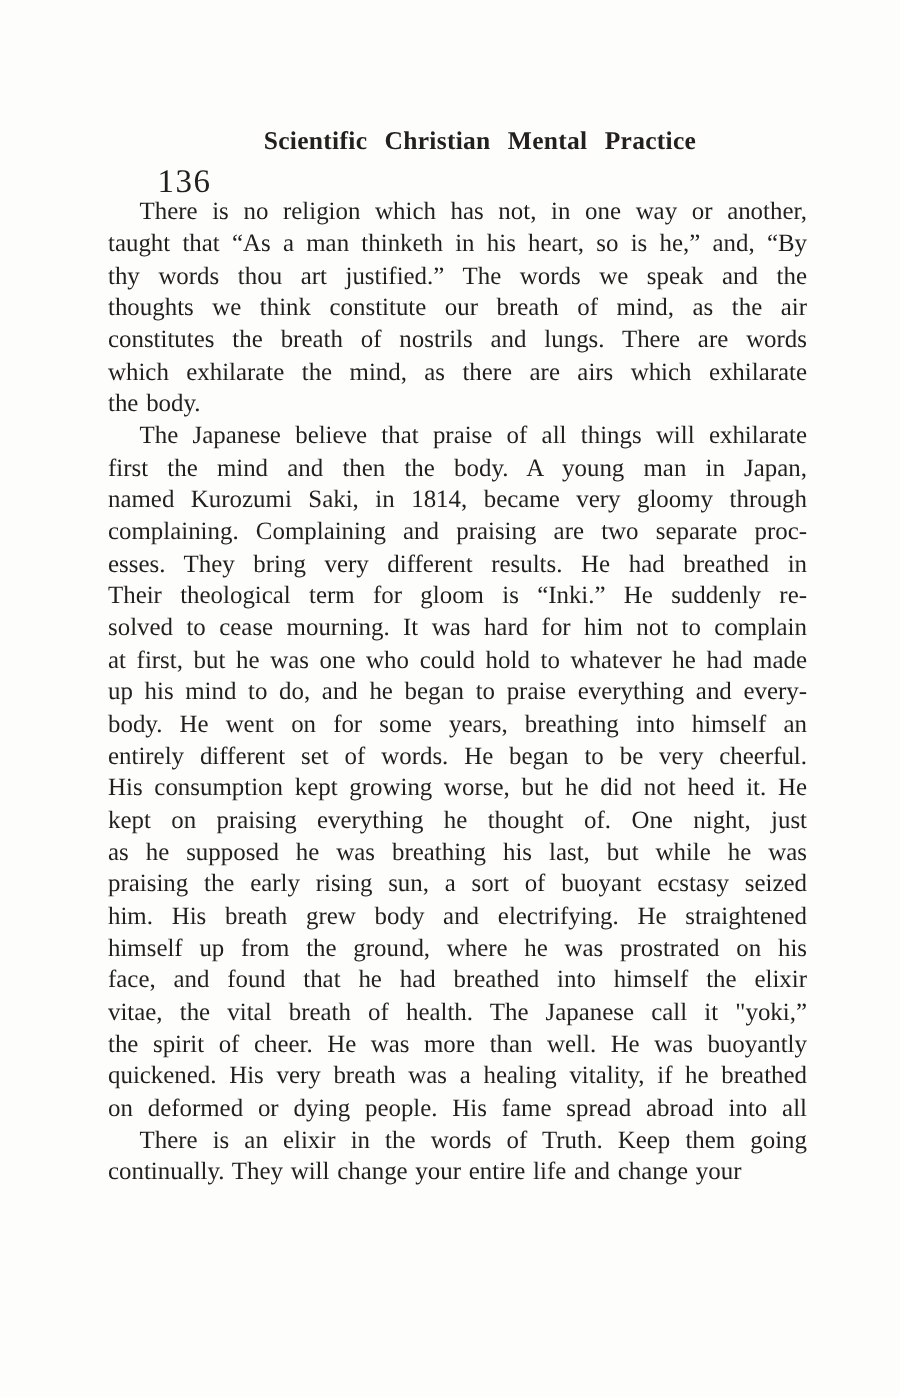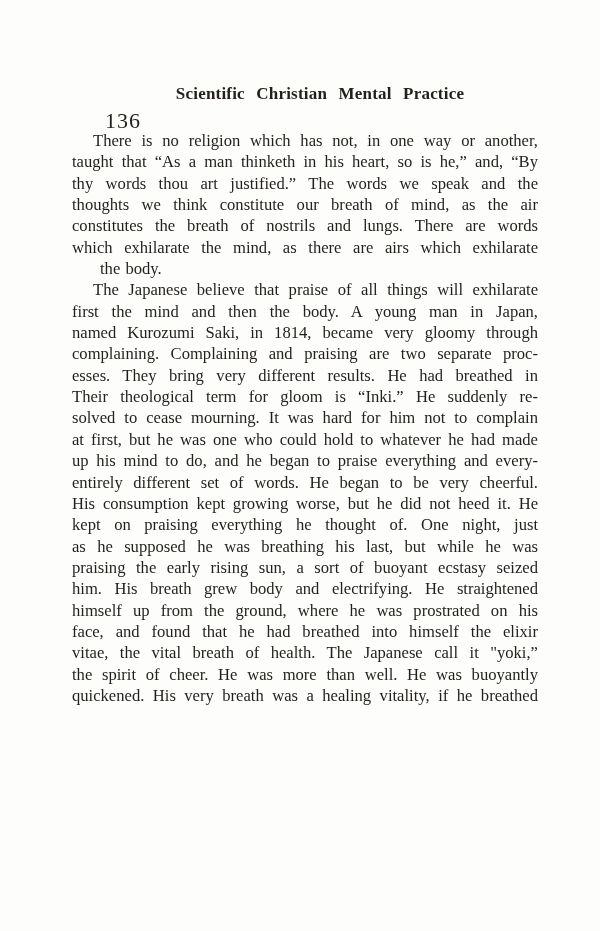--- a/index.html
+++ b/index.html
@@ -59,21 +59,20 @@
     height: 21.35px;
     white-space: nowrap; 
     text-align: justify;
     text-align-last: justify;
     word-spacing: 1px;
     overflow: hidden;
   }
   .line.first { text-indent: 21px; }
   .line.para-end {
     text-align-last: left;
-    margin-left: 28px;
   }
 </style>
 </head>
 <body>
 
 <div class="page">
   <div class="running-header">
     <span class="page-number">136</span>
     <span class="running-title">Scientific Christian Mental Practice</span>
   </div>
@@ -90,26 +89,32 @@
       <div class="para">
         <div class="line first">The Japanese believe that praise of all things will exhilarate</div>
         <div class="line">first the mind and then the body.  A young man in Japan,</div>
         <div class="line">named Kurozumi Saki, in 1814, became very gloomy through</div>
         <div class="line">complaining.  Complaining and praising are two separate proc-</div>
         <div class="line">esses.  They bring very different results.  He had breathed in</div>
         <div class="line">Their theological term for gloom is “Inki.”  He suddenly re-</div>
         <div class="line">solved to cease mourning.  It was hard for him not to complain</div>
         <div class="line">at first, but he was one who could hold to whatever he had made</div>
         <div class="line">up his mind to do, and he began to praise everything and every-</div>
+        <div class="line">body.  He went on for some years, breathing into himself an</div>
         <div class="line">entirely different set of words.  He began to be very cheerful.</div>
         <div class="line">His consumption kept growing worse, but he did not heed it.  He</div>
         <div class="line">kept on praising everything he thought of.  One night, just</div>
         <div class="line">as he supposed he was breathing his last, but while he was</div>
         <div class="line">praising the early rising sun, a sort of buoyant ecstasy seized</div>
         <div class="line">him.  His breath grew body and electrifying.  He straightened</div>
         <div class="line">himself up from the ground, where he was prostrated on his</div>
         <div class="line">face, and found that he had breathed into himself the elixir</div>
         <div class="line">vitae, the vital breath of health.  The Japanese call it "yoki,”</div>
         <div class="line">the spirit of cheer.  He was more than well.  He was buoyantly</div>
         <div class="line">quickened.  His very breath was a healing vitality, if he breathed</div>
+        <div class="line">on deformed or dying people.  His fame spread abroad into all</div>
+      </div>
+      <div class="para">
+        <div class="line first">There is an elixir in the words of Truth.  Keep them going</div>
+        <div class="line para-end">continually.  They will change your entire life and change your</div>
       </div>
     </div>
 </div>
 
 </body></html>

